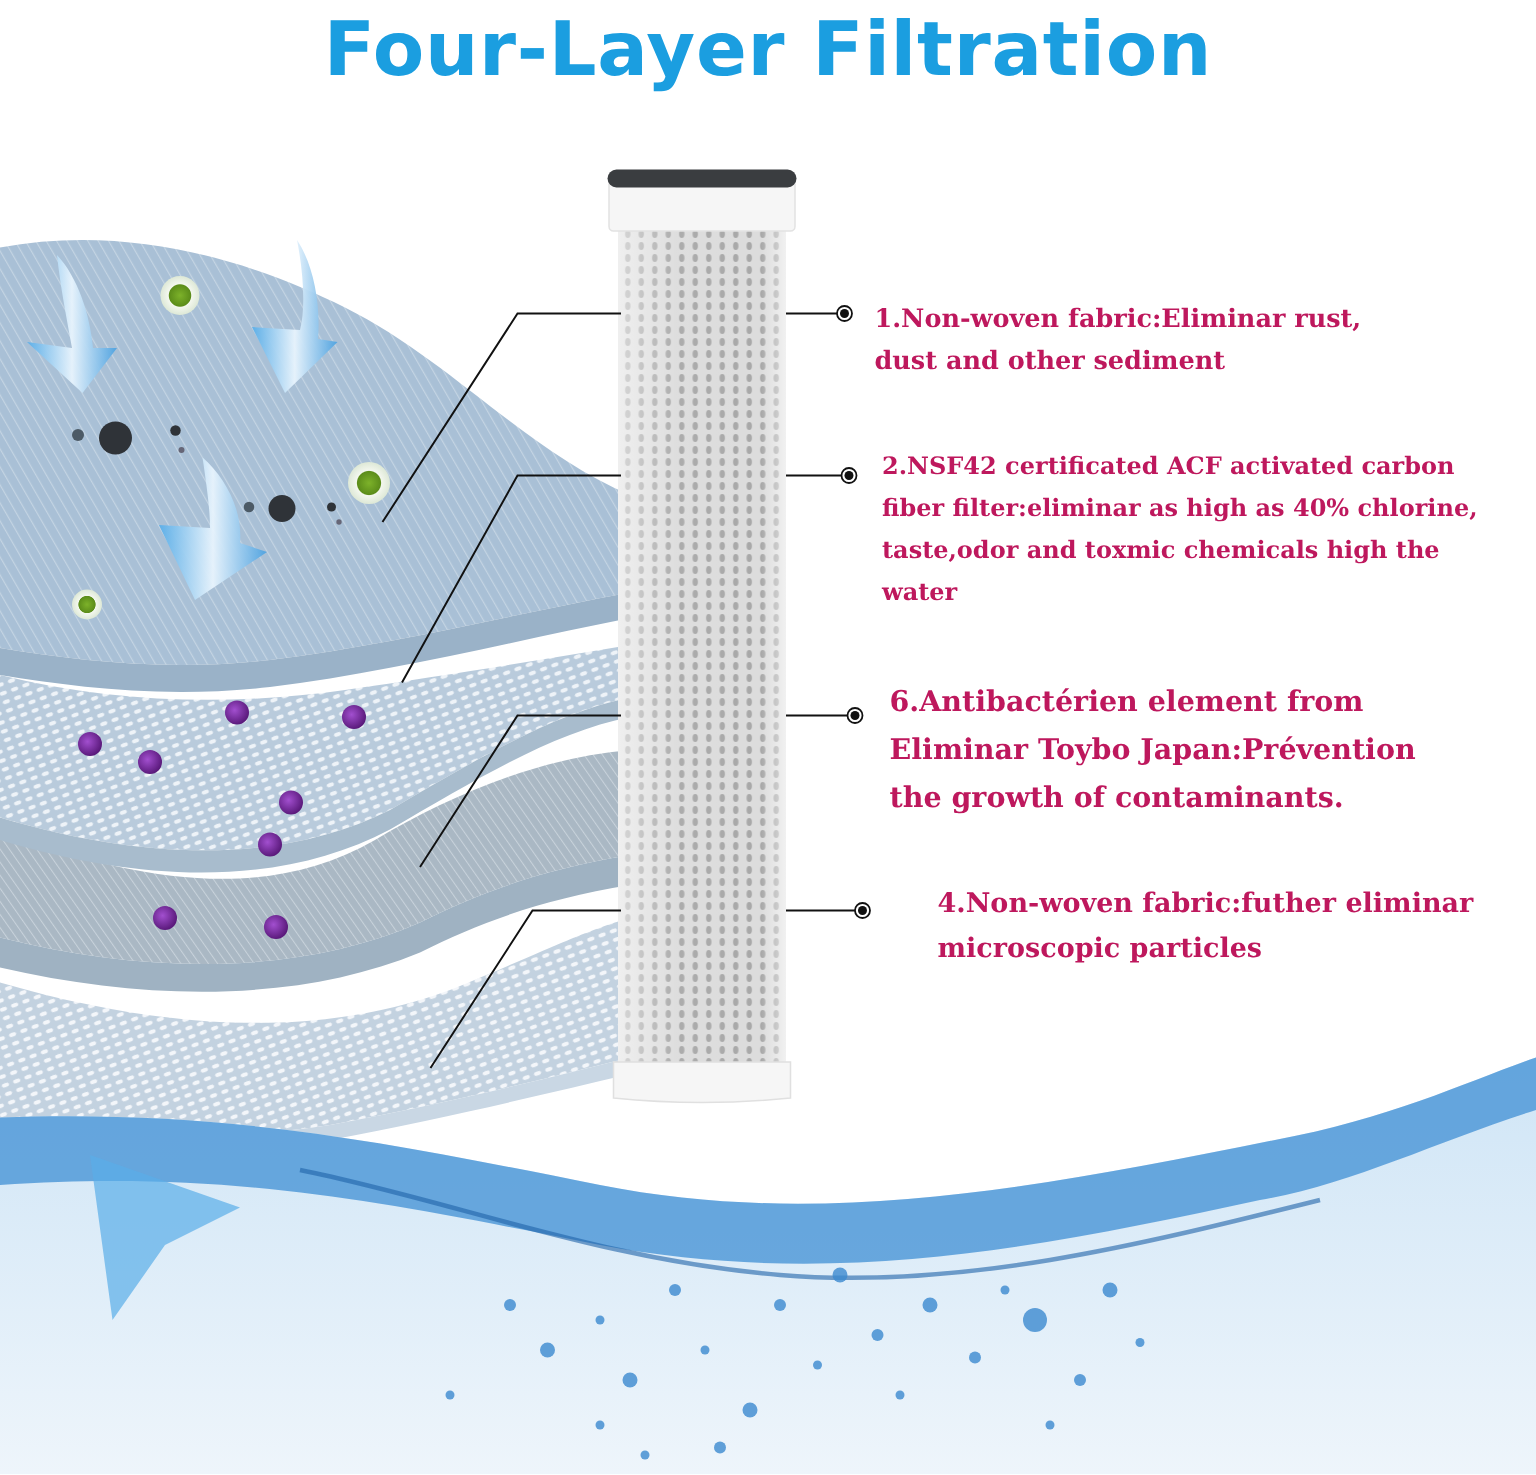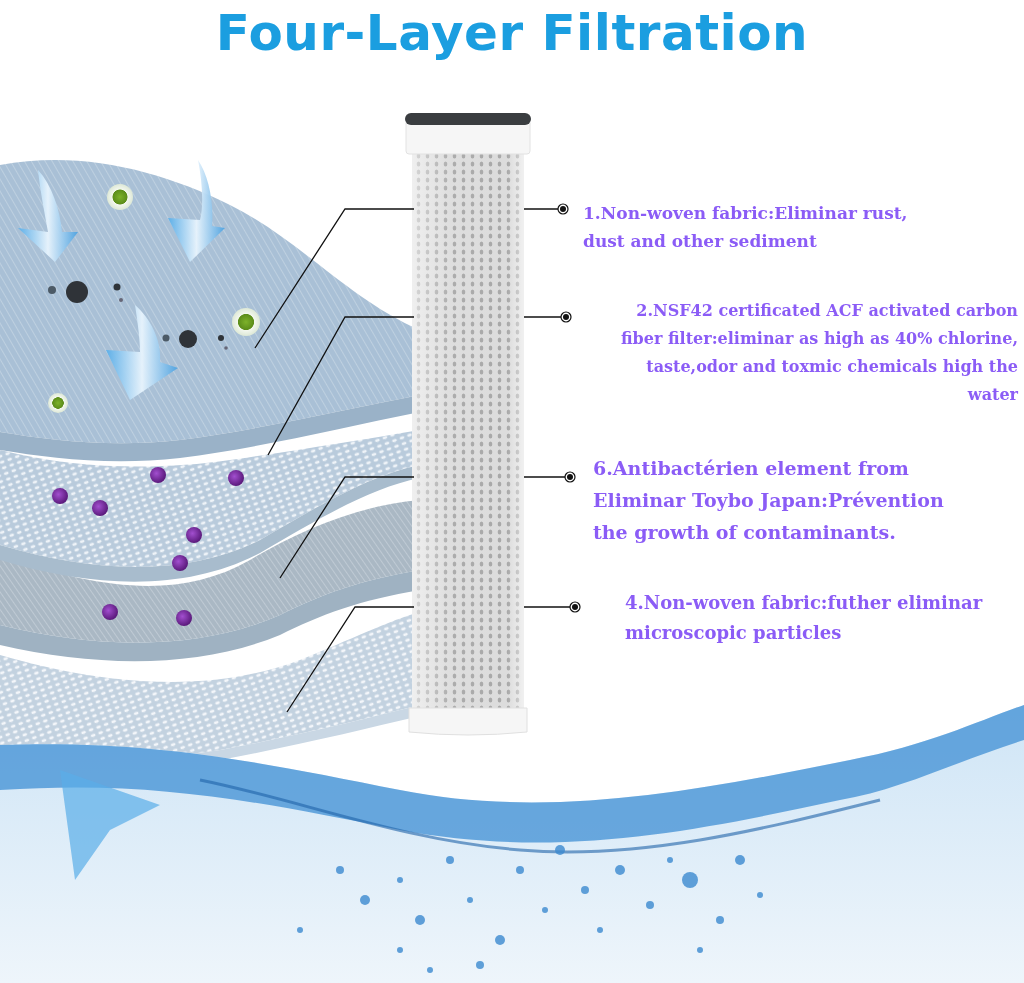--- a/index.html
+++ b/index.html
@@ -1,22 +1,22 @@
 <!DOCTYPE html>
 <html><head>
 <meta charset="utf-8">
 <style>
   html, body { margin:0; padding:0; }
   body { width:1024px; height:983px; position:relative; overflow:hidden; background:#ffffff; font-family:"DejaVu Serif", serif; }
   .title { position:absolute; left:0; top:-2px; width:1024px; text-align:center; font-family:"DejaVu Sans", sans-serif; font-weight:bold; font-size:50px; letter-spacing:0.5px; color:#1b9ee0; line-height:70px; margin:0; }
   svg.scene { position:absolute; left:0; top:0; }
-  .callout { position:absolute; color:#8b5cf6; font-weight:bold; font-family:"DejaVu Serif", serif; }
+  .callout { position:absolute; color:#be185d; font-weight:bold; font-family:"DejaVu Serif", serif; }
   .callout p { margin:0; }
   .c1 { left:583px; top:199px; font-size:17px; line-height:28px; width:420px; }
-  .c2 { left:588px; top:297px; font-size:16px; line-height:28px; width:430px;text-align:right; }
+  .c2 { left:588px; top:297px; font-size:16px; line-height:28px; width:430px; }
   .c3 { left:593px; top:452px; font-size:19px; line-height:32px; width:420px; }
   .c4 { left:593px; top:588px; font-size:18px; line-height:30px; width:420px;margin-left:32px; }
 </style>
 </head>
 <body>
 
 <h1 class="title">Four-Layer Filtration</h1>
 
 <svg class="scene" width="1024" height="983" viewBox="0 0 1024 983">
   <defs>

